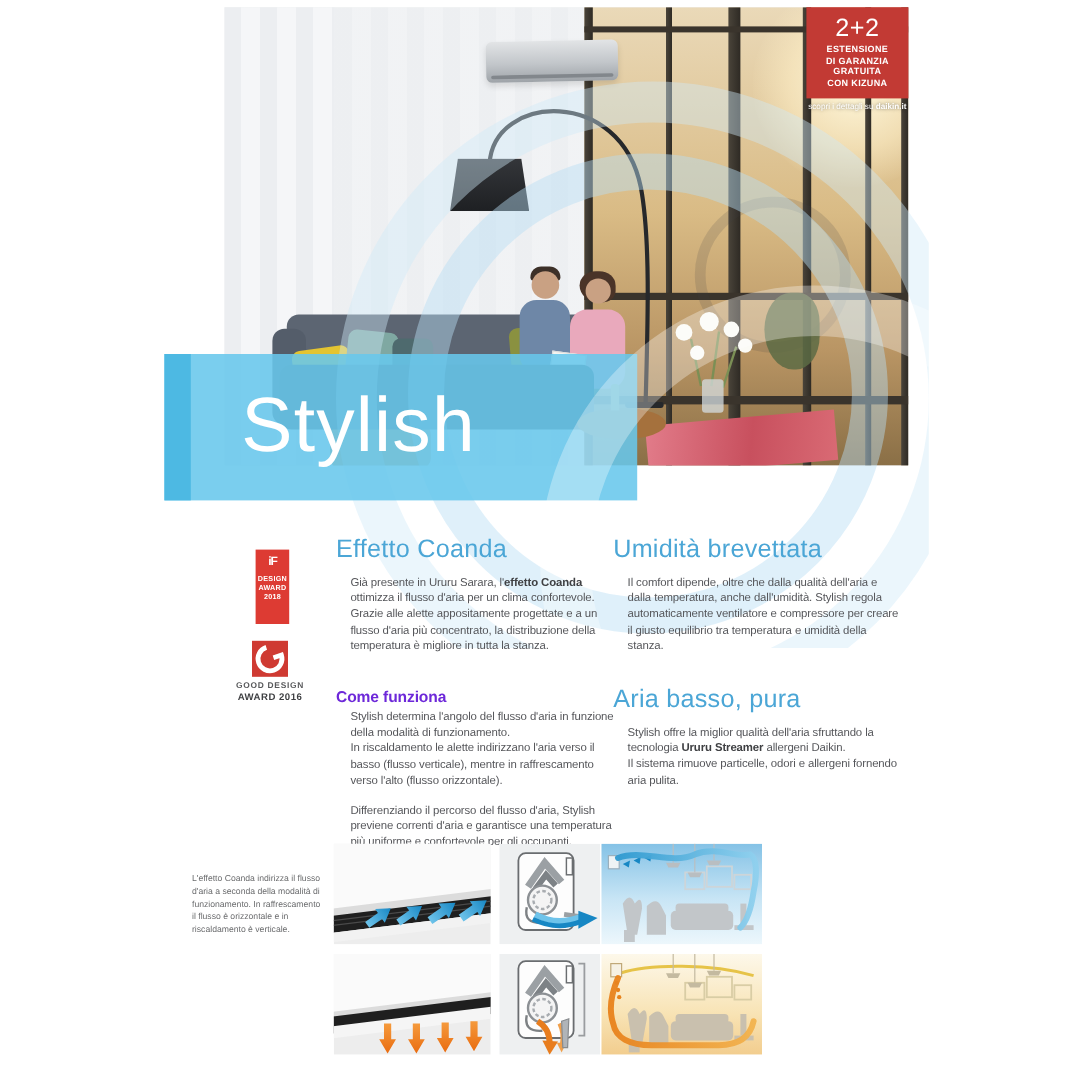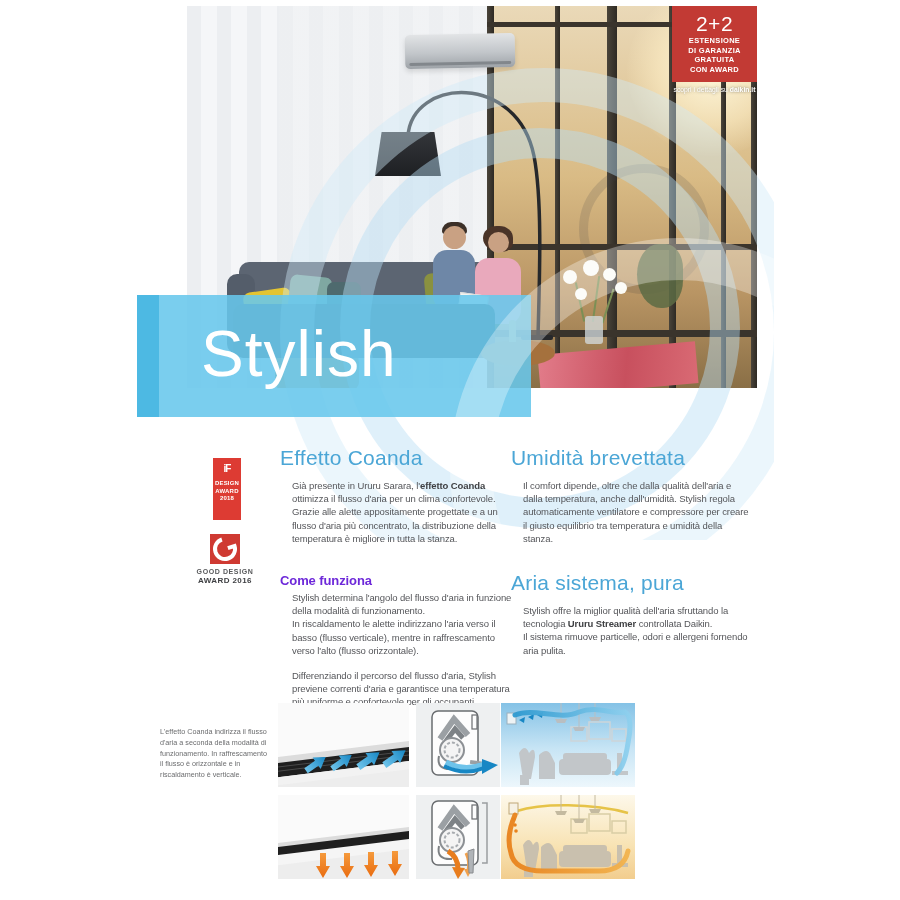--- a/index.html
+++ b/index.html
@@ -150,21 +150,21 @@
     <div id="banner-title">Stylish</div>
   </div>
 
   <div id="ring-white" class="abs ring"></div>
 
   <div id="promo-badge" class="abs">
     <div id="promo-headline">2+2</div>
     <div class="promo-line">ESTENSIONE</div>
     <div class="promo-line">DI GARANZIA</div>
     <div class="promo-line">GRATUITA</div>
-    <div class="promo-line">CON AWARD</div>
+    <div class="promo-line">CON KIZUNA</div>
   </div>
   <div id="promo-link" class="abs"><span>scopri i dettagli su </span><b>daikin.it</b></div>
 </div>
 
 <div id="if-badge" class="abs">
   <div id="if-logo">iF</div>
   <div class="if-line">DESIGN</div>
   <div class="if-line">AWARD</div>
   <div class="if-line">2018</div>
 </div>
@@ -185,22 +185,22 @@
   <p><span>Già presente in Ururu Sarara, l'</span><b>effetto Coanda</b><span> ottimizza il flusso d'aria per un clima confortevole. Grazie alle alette appositamente progettate e a un flusso d'aria più concentrato, la distribuzione della temperatura è migliore in tutta la stanza.</span></p>
   <h3 class="h-sub">Come funziona</h3>
   <p><span>Stylish determina l'angolo del flusso d'aria in funzione della modalità di funzionamento.</span><br>
   <span>In riscaldamento le alette indirizzano l'aria verso il basso (flusso verticale), mentre in raffrescamento verso l'alto (flusso orizzontale).</span></p>
   <p>Differenziando il percorso del flusso d'aria, Stylish previene correnti d'aria e garantisce una temperatura più uniforme e confortevole per gli occupanti.</p>
 </div>
 
 <div id="col-right" class="abs col">
   <h2 class="h-big">Umidità brevettata</h2>
   <p>Il comfort dipende, oltre che dalla qualità dell'aria e dalla temperatura, anche dall'umidità. Stylish regola automaticamente ventilatore e compressore per creare il giusto equilibrio tra temperatura e umidità della stanza.</p>
-  <h2 class="h-big" style="margin-top:26px;">Aria sistema, pura</h2>
-  <p><span>Stylish offre la miglior qualità dell'aria sfruttando la tecnologia </span><b>Ururu Streamer</b><span> controllata Daikin.</span><br>
+  <h2 class="h-big" style="margin-top:26px;">Aria basso, pura</h2>
+  <p><span>Stylish offre la miglior qualità dell'aria sfruttando la tecnologia </span><b>Ururu Streamer</b><span> allergeni Daikin.</span><br>
   <span>Il sistema rimuove particelle, odori e allergeni fornendo aria pulita.</span></p>
 </div>
 
 <div id="diagram-caption" class="abs">L'effetto Coanda indirizza il flusso d'aria a seconda della modalità di funzionamento. In raffrescamento il flusso è orizzontale e in riscaldamento è verticale.</div>
 
 <div class="abs panel r1 p1">
   <svg width="131" height="84" viewBox="0 0 131 84">
     <defs>
       <linearGradient id="blu" x1="0" y1="0" x2="1" y2="0">
         <stop offset="0" stop-color="#6ec3ea"></stop>

